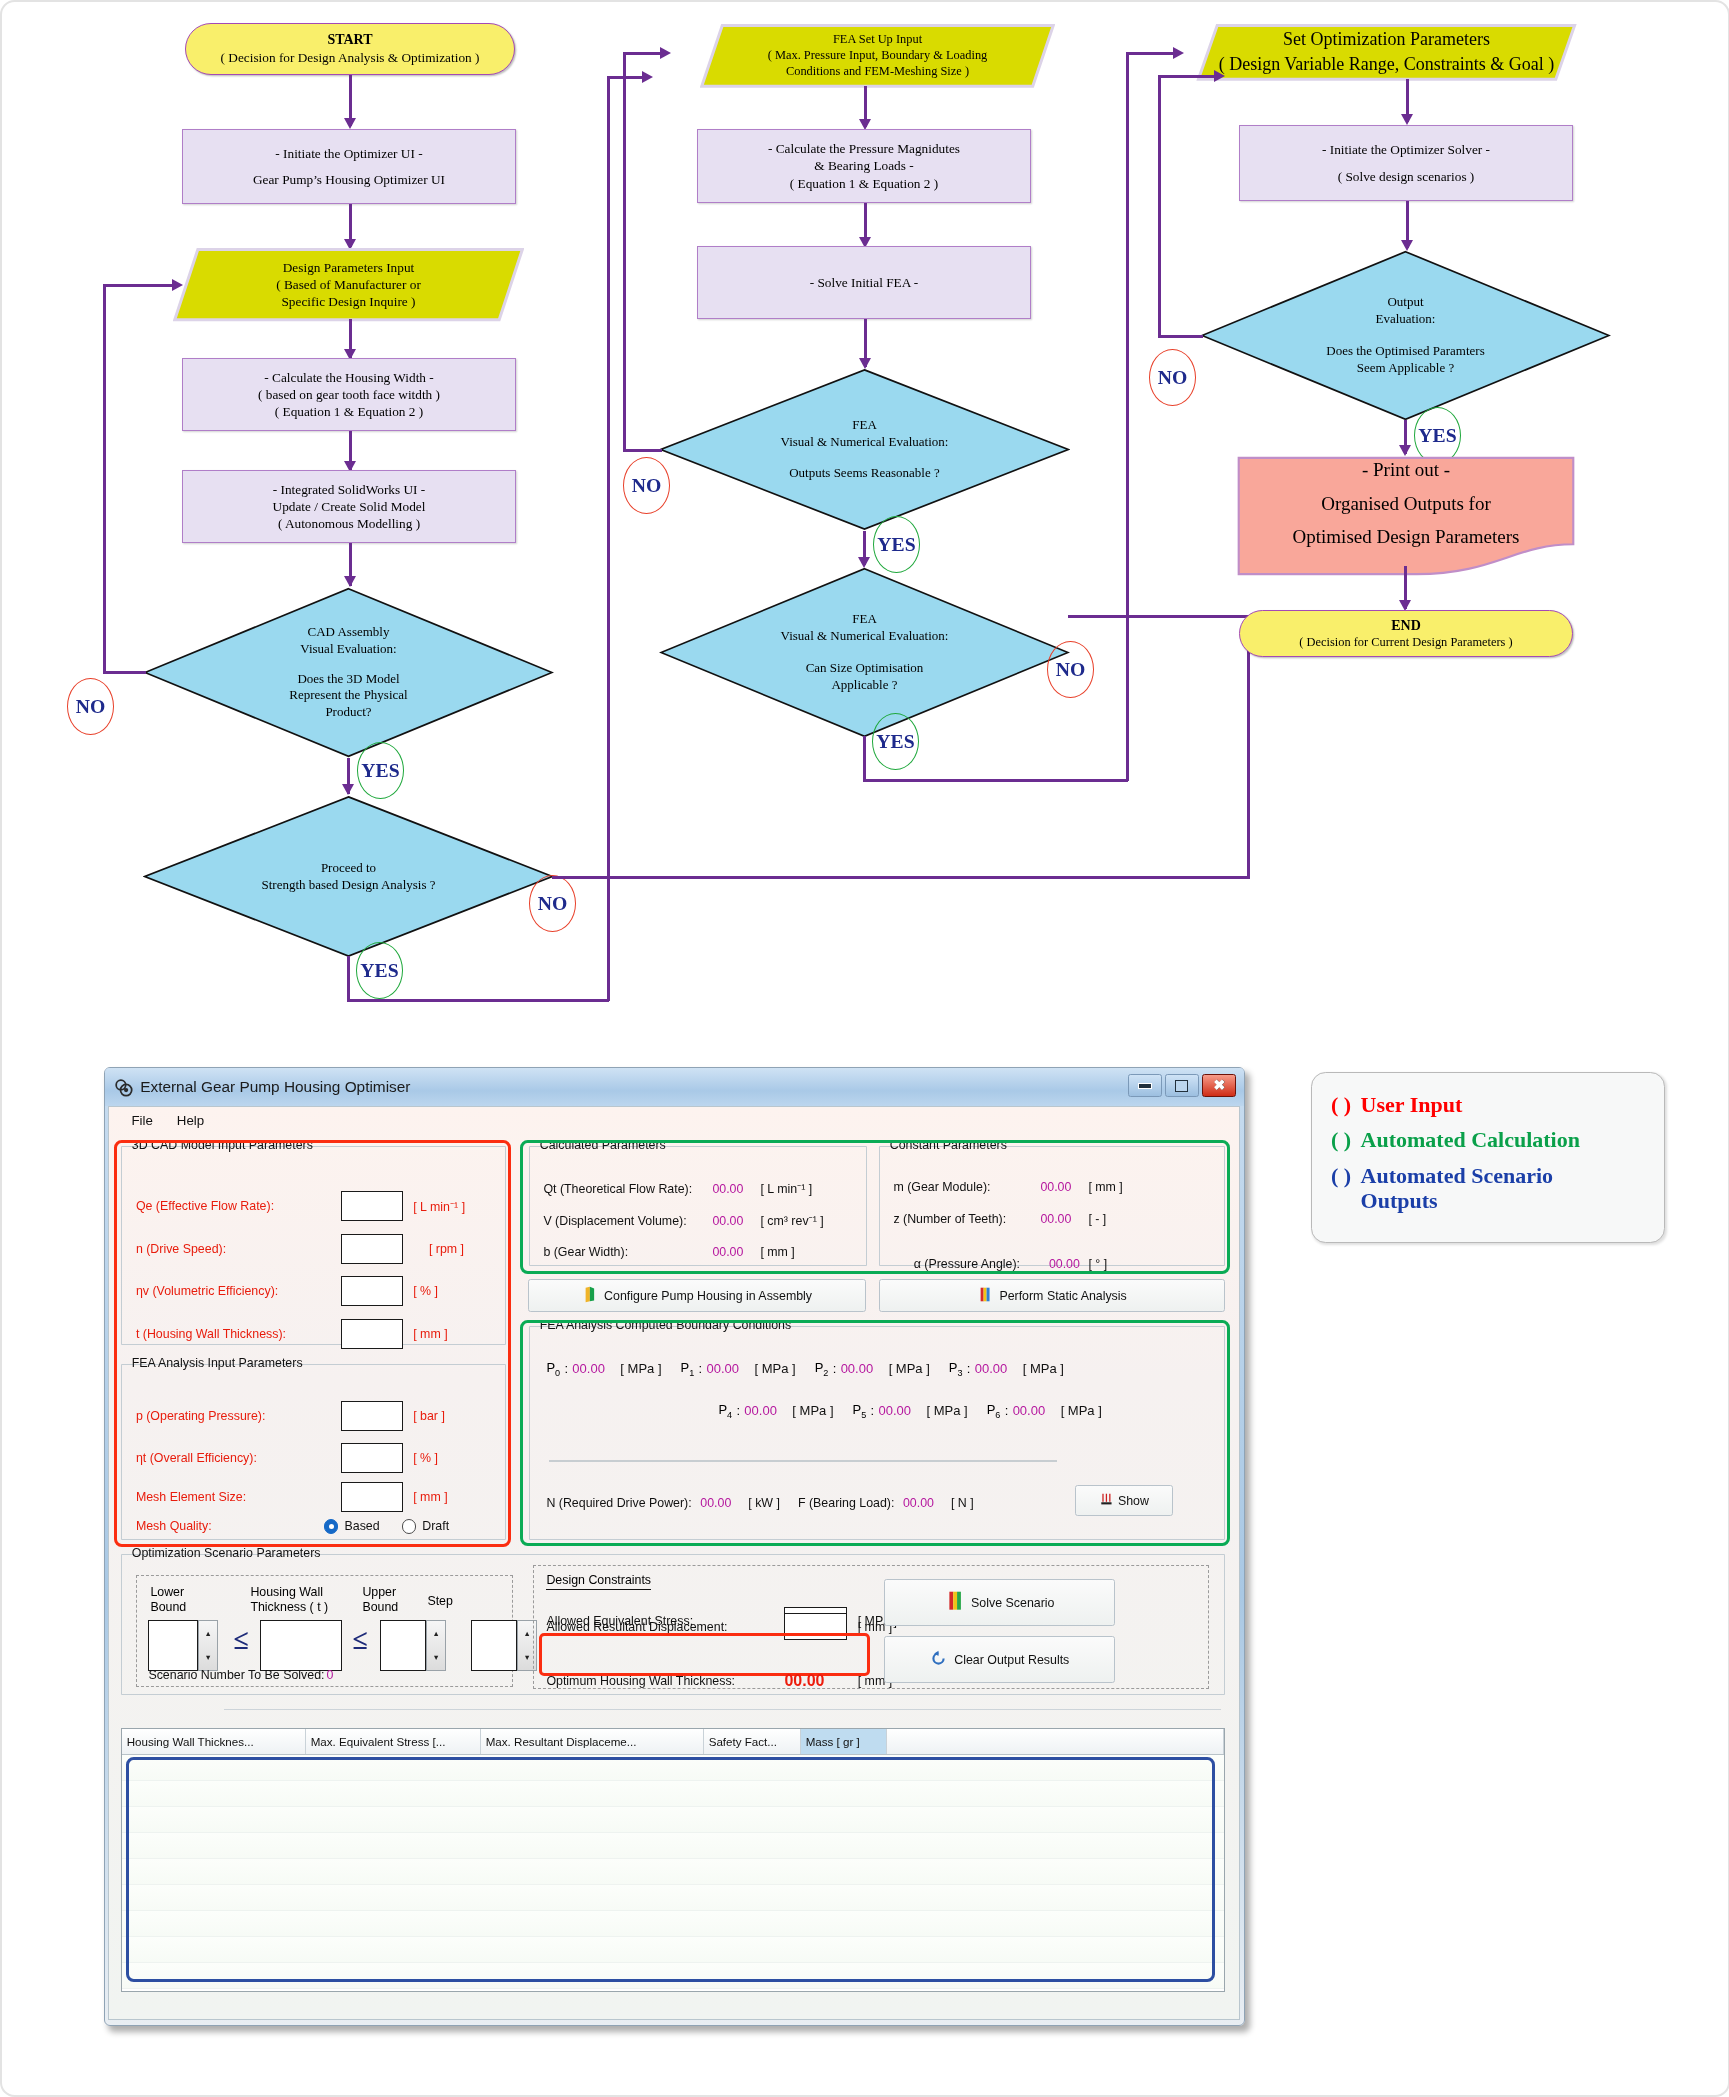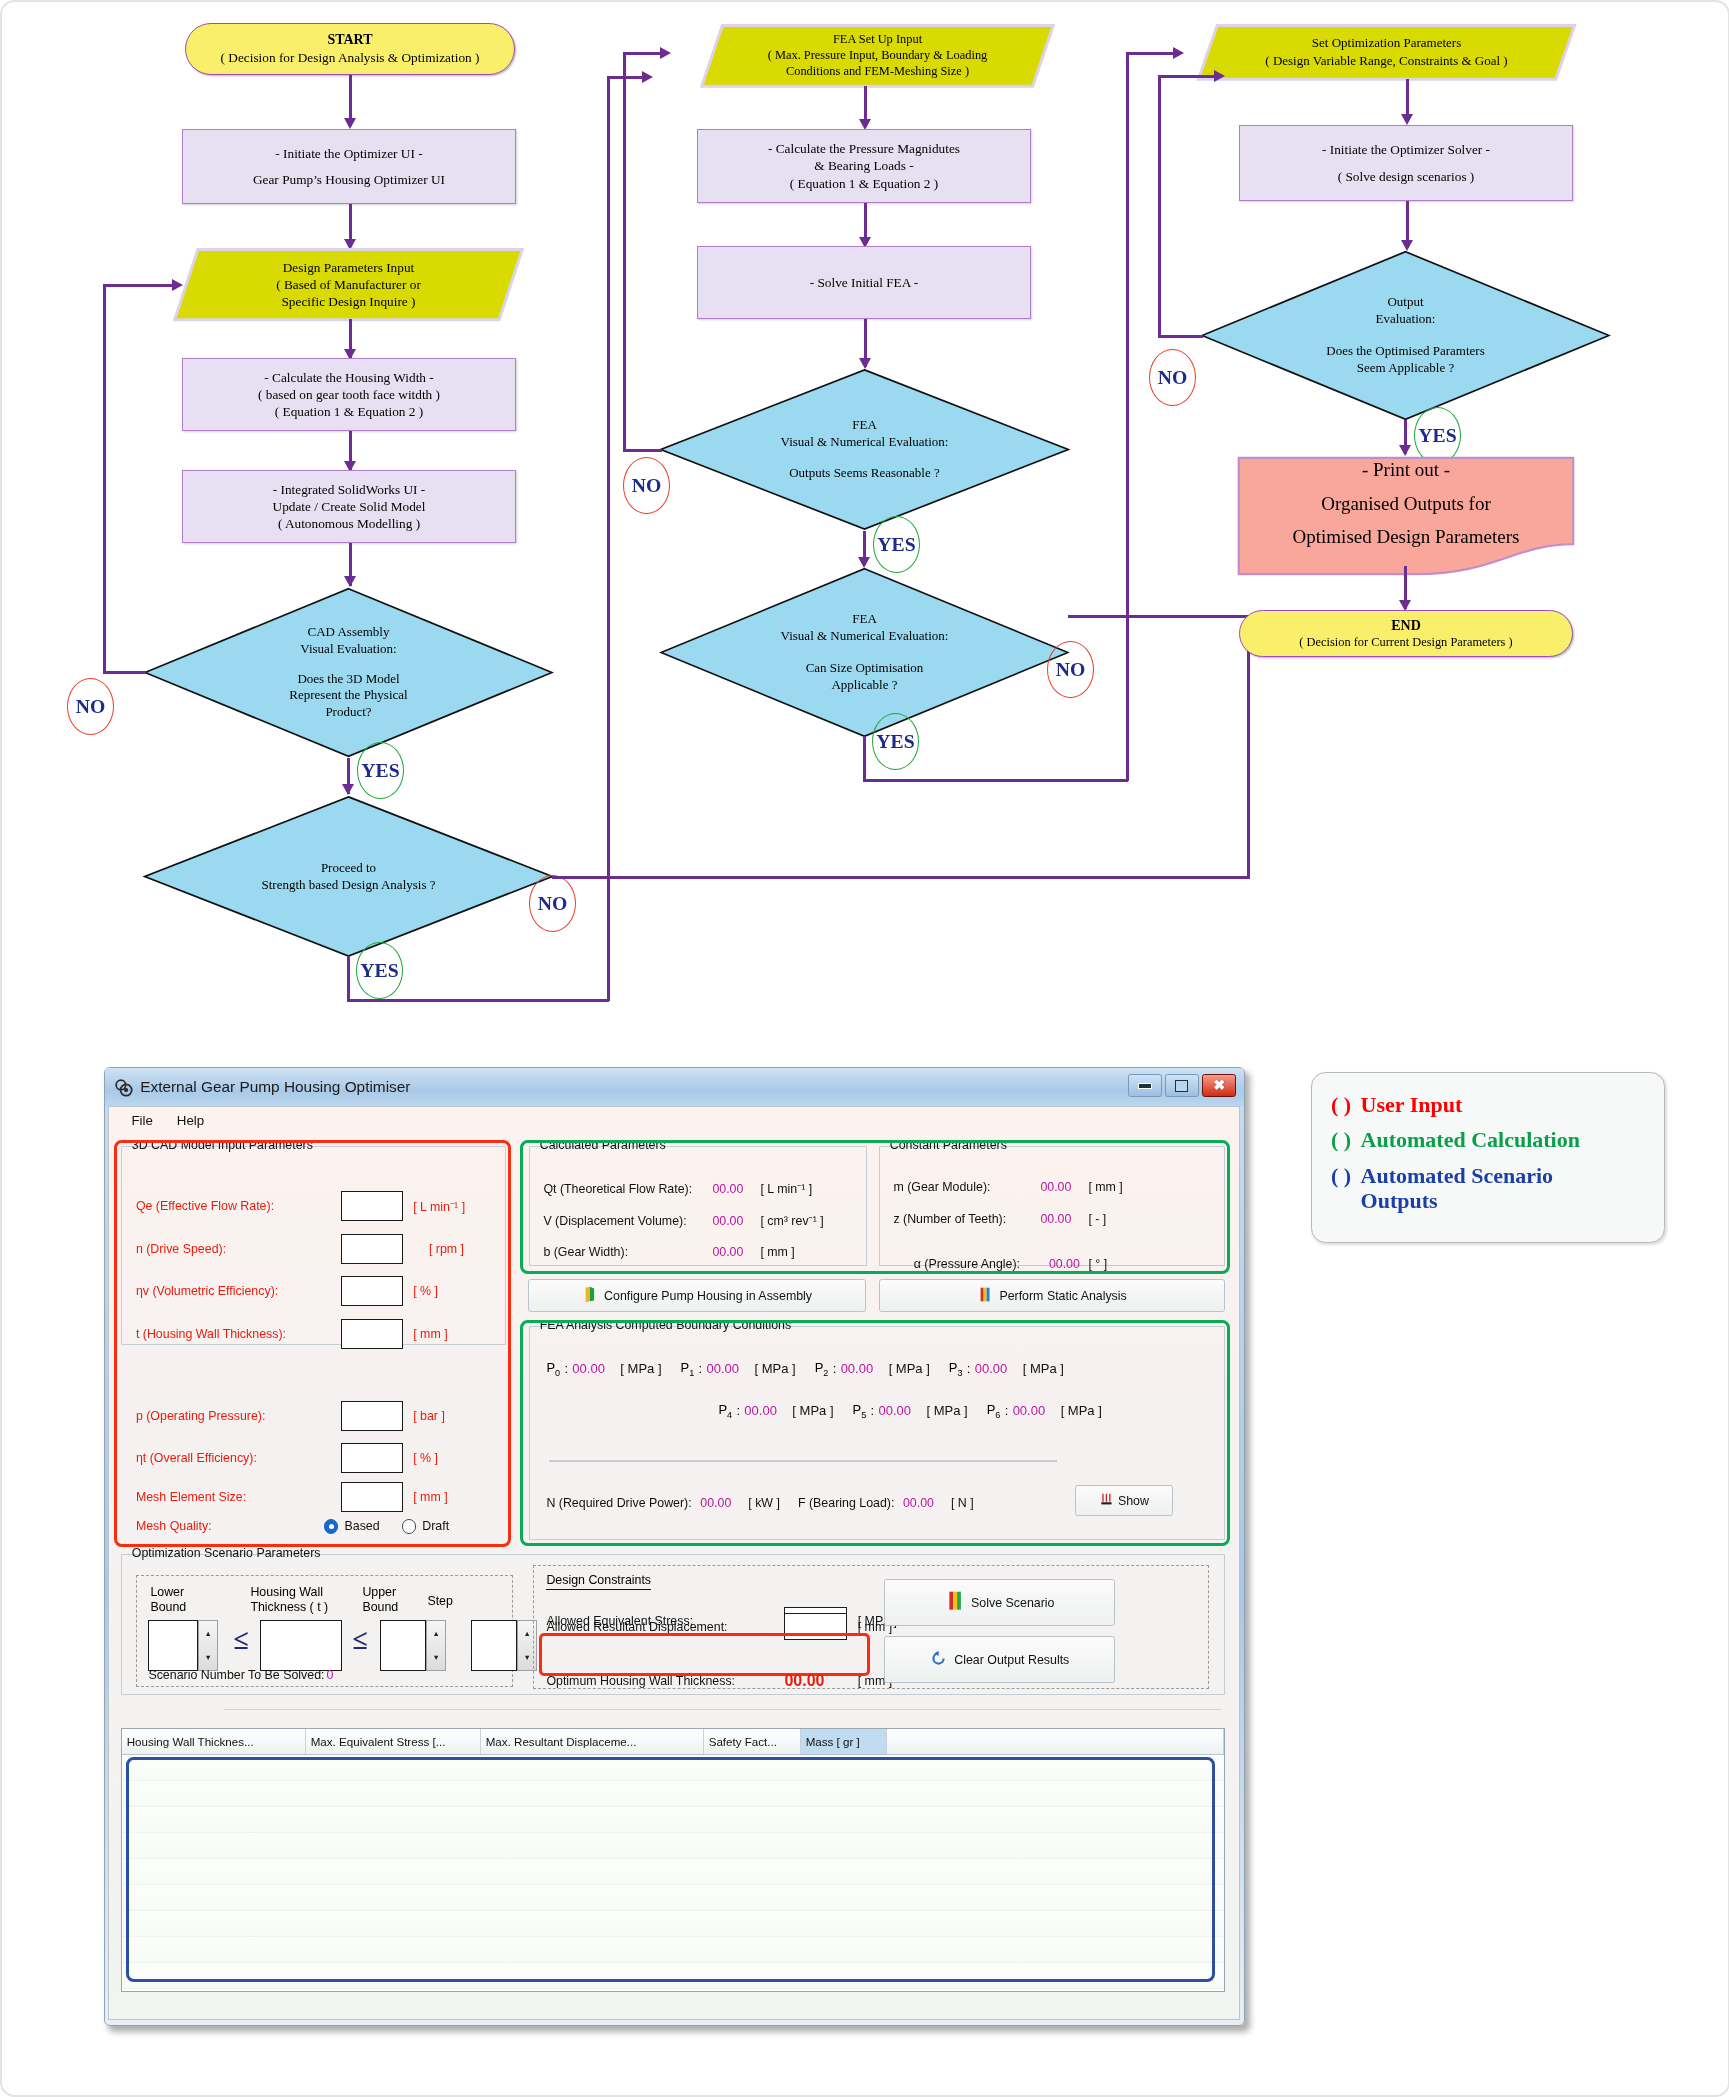--- a/index.html
+++ b/index.html
@@ -325,21 +325,21 @@
   <div class="ln hz" style="left:861px;top:777px;width:265px;"></div>
   <div class="ln vt" style="left:1124px;top:50px;height:729px;"></div>
   <div class="ln hz" style="left:1124px;top:50px;width:51px;"></div>
   <div class="arrow ar-right" style="left:1171px;top:45px;"></div>
 
   <div style="position:absolute;left:1194px;top:20.5px;width:381px;height:58px;">
     <svg width="381" height="58" viewBox="0 0 890 136">
       <polygon points="48,6 886,6 842,132 4,132" fill="#d9db00" stroke="#dcd3e8" stroke-width="7"></polygon>
     </svg>
     <div style="position:absolute;left:0;top:0;width:100%;height:100%;display:flex;flex-direction:column;
-                align-items:center;justify-content:center;text-align:center;font-size:13px;line-height:1.35;">
+                align-items:center;justify-content:center;text-align:center;font-size:18px;line-height:1.35;">
       <div>Set Optimization Parameters</div>
       <div>( Design Variable Range, Constraints &amp; Goal )</div>
     </div>
   </div>
 
   <div class="ln vt" style="left:1404px;top:77px;height:43px;"></div>
   <div class="arrow ar-down" style="left:1399px;top:112px;"></div>
 
   <div class="node process" style="left:1237px;top:123px;width:334px;height:76px;font-size:13.3px;">
     <div>- Initiate the Optimizer Solver -</div>
@@ -447,20 +447,23 @@
       <span class="lbl-red" style="width:205px;">ηv (Volumetric Efficiency):</span>
       <span class="tbox" style="width:62px;height:30px;"></span>
       <span class="unit-red" style="margin-left:10.3px;">[ % ]</span>
     </div>
     <div class="row" style="left:26.5px;top:212px;width:368px;">
       <span class="lbl-red" style="width:205px;">t (Housing Wall Thickness):</span>
       <span class="tbox" style="width:62px;height:30px;"></span>
       <span class="unit-red" style="margin-left:10.3px;">[ mm ]</span>
     </div>
 
+    <div class="gbox" style="left:12px;top:257px;width:385px;height:176px;">
+      <span class="glabel">FEA Analysis Input Parameters</span>
+    </div>
 
     <div class="row" style="left:26.5px;top:294px;width:368px;">
       <span class="lbl-red" style="width:205px;">p (Operating Pressure):</span>
       <span class="tbox" style="width:62px;height:30px;"></span>
       <span class="unit-red" style="margin-left:10.3px;">[ bar ]</span>
     </div>
     <div class="row" style="left:26.5px;top:336px;width:368px;">
       <span class="lbl-red" style="width:205px;">ηt (Overall Efficiency):</span>
       <span class="tbox" style="width:62px;height:30px;"></span>
       <span class="unit-red" style="margin-left:10.3px;">[ % ]</span>

